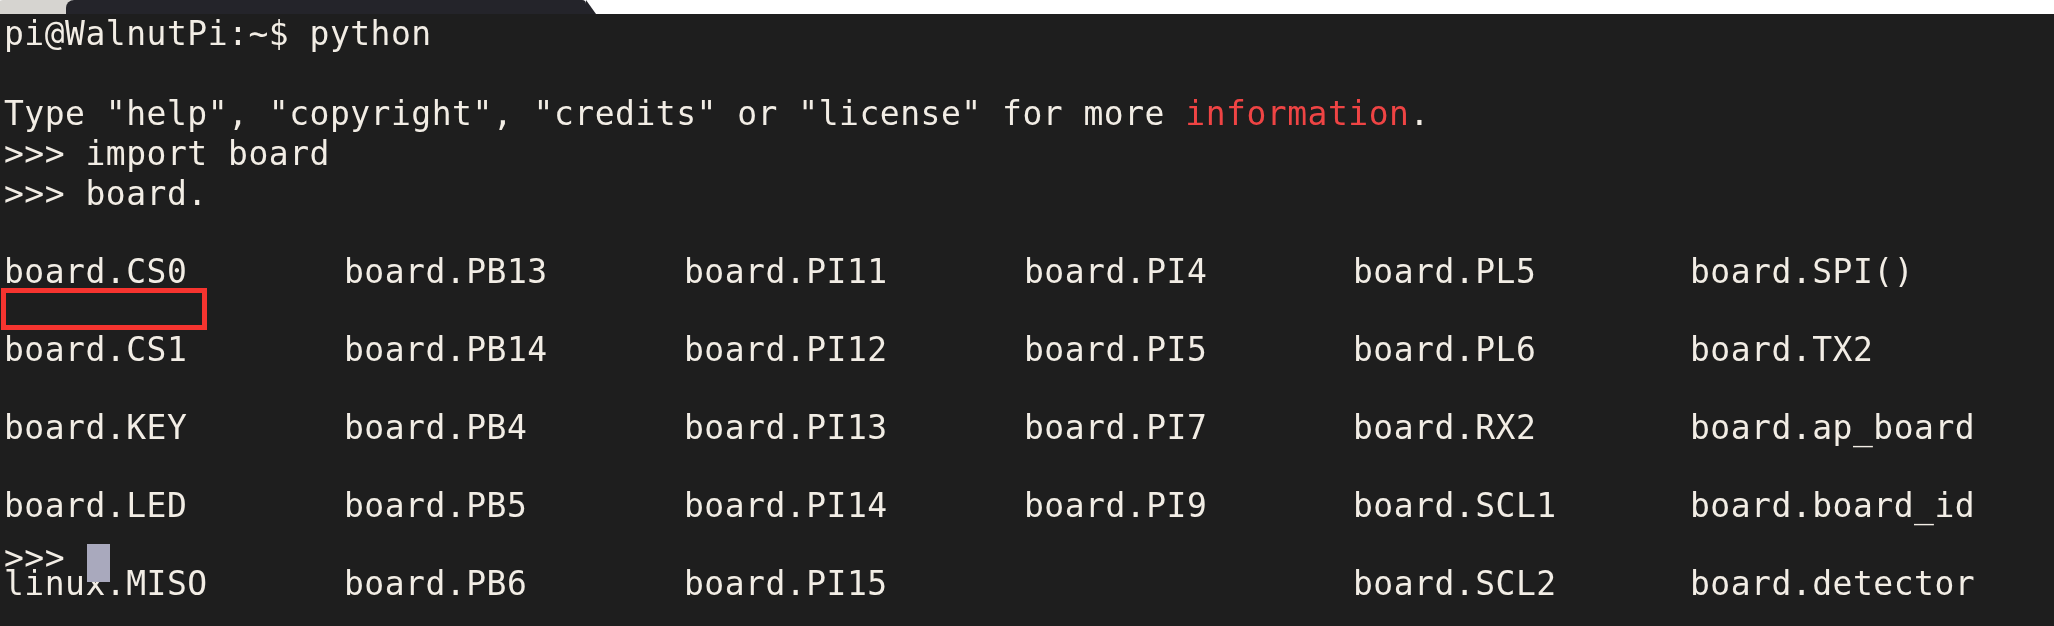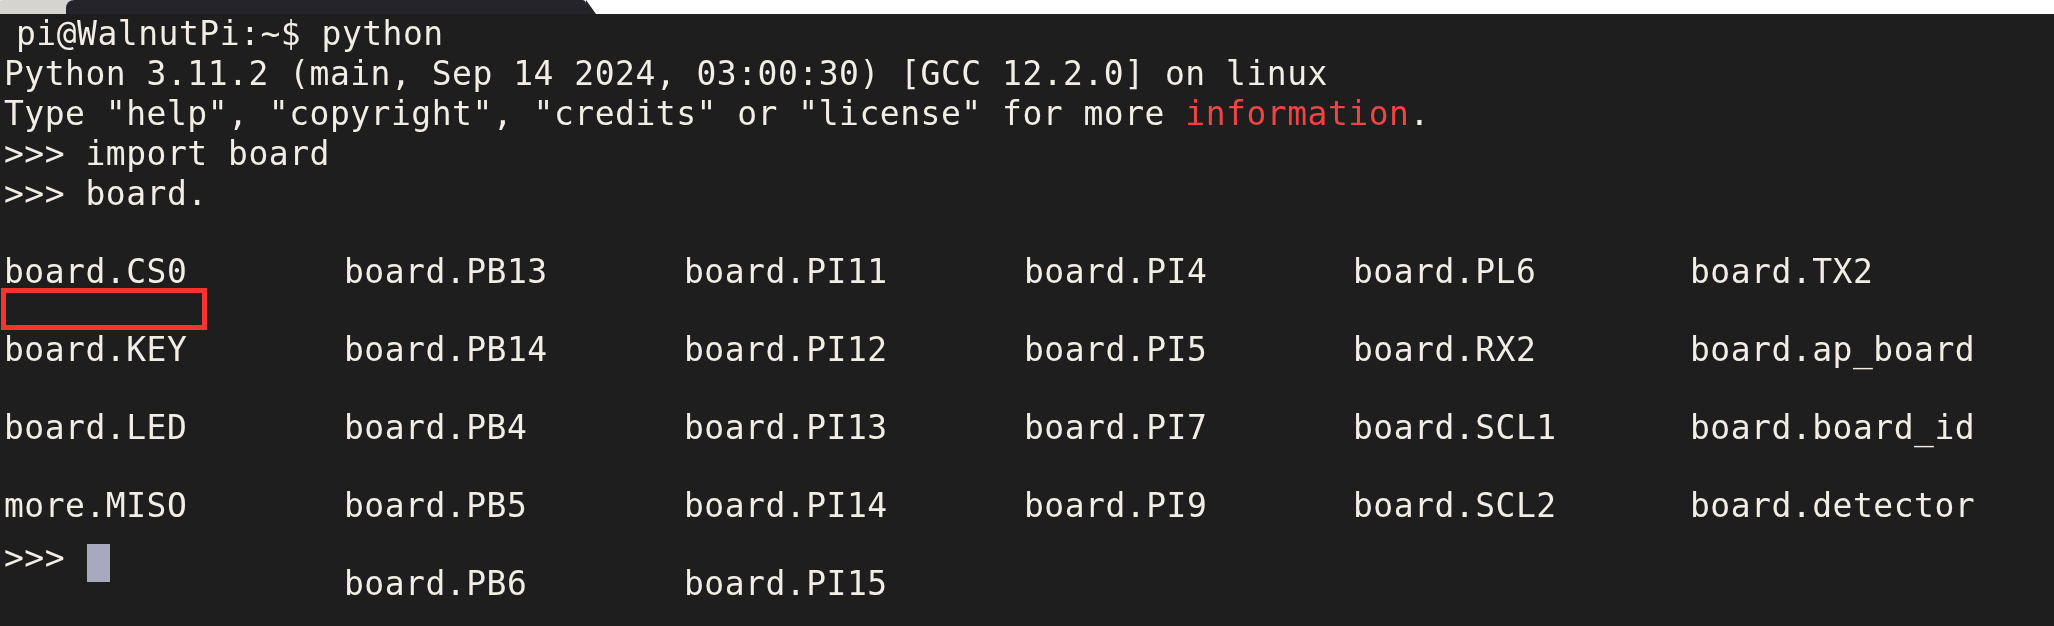--- a/index.html
+++ b/index.html
@@ -64,21 +64,21 @@
   .term-line {
     position: absolute;
     left: 4px;
     white-space: pre;
     font-size: 33px;
     line-height: 40px;
     letter-spacing: 0.5px;
     color: #f2ede5;
     font-family: "DejaVu Sans Mono", "Liberation Mono", monospace;
   }
-  .term-line.l0 { top: 0px; margin-left: 12px; }
+  .term-line.l0 { top: 0px; }
   .term-line.l1 { top: 40px; }
   .term-line.l2 { top: 80px; }
   .term-line.l3 { top: 120px; text-align: center; }
   .term-line.l4 { top: 160px; text-align: right; }
 
   .info-kw { color: #ef4444; }
 
   
   #attr-grid {
     position: absolute;
@@ -146,35 +146,35 @@
 
 <div id="window-chrome">
   <div id="tab-inactive"></div>
   <div id="tab-active"></div>
 </div>
 
 <div id="terminal">
 
   <div class="term-line l0">pi@WalnutPi:~$ python</div>
 
-  <div class="term-line l1">Python 3.11.2 (main, Sep 14 2024, 03:00:30) [GCC 12.2.0] on linux</div>
 
   <div class="term-line l2"><span>Type "help", "copyright", "credits" or "license" for more </span><span class="info-kw">information</span><span>.</span></div>
 
   <div class="term-line l3">&gt;&gt;&gt; import board</div>
 
   <div class="term-line l4">&gt;&gt;&gt; board.</div>
 
   <div id="attr-grid">
 
     <div class="attr-col c0">
       <div class="attr-item">board.CS0</div>
+      <div class="attr-item">board.CS1</div>
       <div class="attr-item">board.KEY</div>
       <div class="attr-item">board.LED</div>
-      <div class="attr-item">more.MISO</div>
+      <div class="attr-item">linux.MISO</div>
       
       
       
     </div>
 
     <div class="attr-col c1">
       <div class="attr-item">board.PB13</div>
       <div class="attr-item">board.PB14</div>
       <div class="attr-item">board.PB4</div>
       <div class="attr-item">board.PB5</div>
@@ -199,30 +199,32 @@
       <div class="attr-item">board.PI4</div>
       <div class="attr-item">board.PI5</div>
       <div class="attr-item">board.PI7</div>
       <div class="attr-item">board.PI9</div>
       
       
       
     </div>
 
     <div class="attr-col c4">
+      <div class="attr-item">board.PL5</div>
       <div class="attr-item">board.PL6</div>
       <div class="attr-item">board.RX2</div>
       <div class="attr-item">board.SCL1</div>
       <div class="attr-item">board.SCL2</div>
       
       
       
     </div>
 
     <div class="attr-col c5">
+      <div class="attr-item">board.SPI()</div>
       <div class="attr-item">board.TX2</div>
       <div class="attr-item">board.ap_board</div>
       <div class="attr-item">board.board_id</div>
       <div class="attr-item">board.detector</div>
       
       
     </div>
 
   </div>
 

